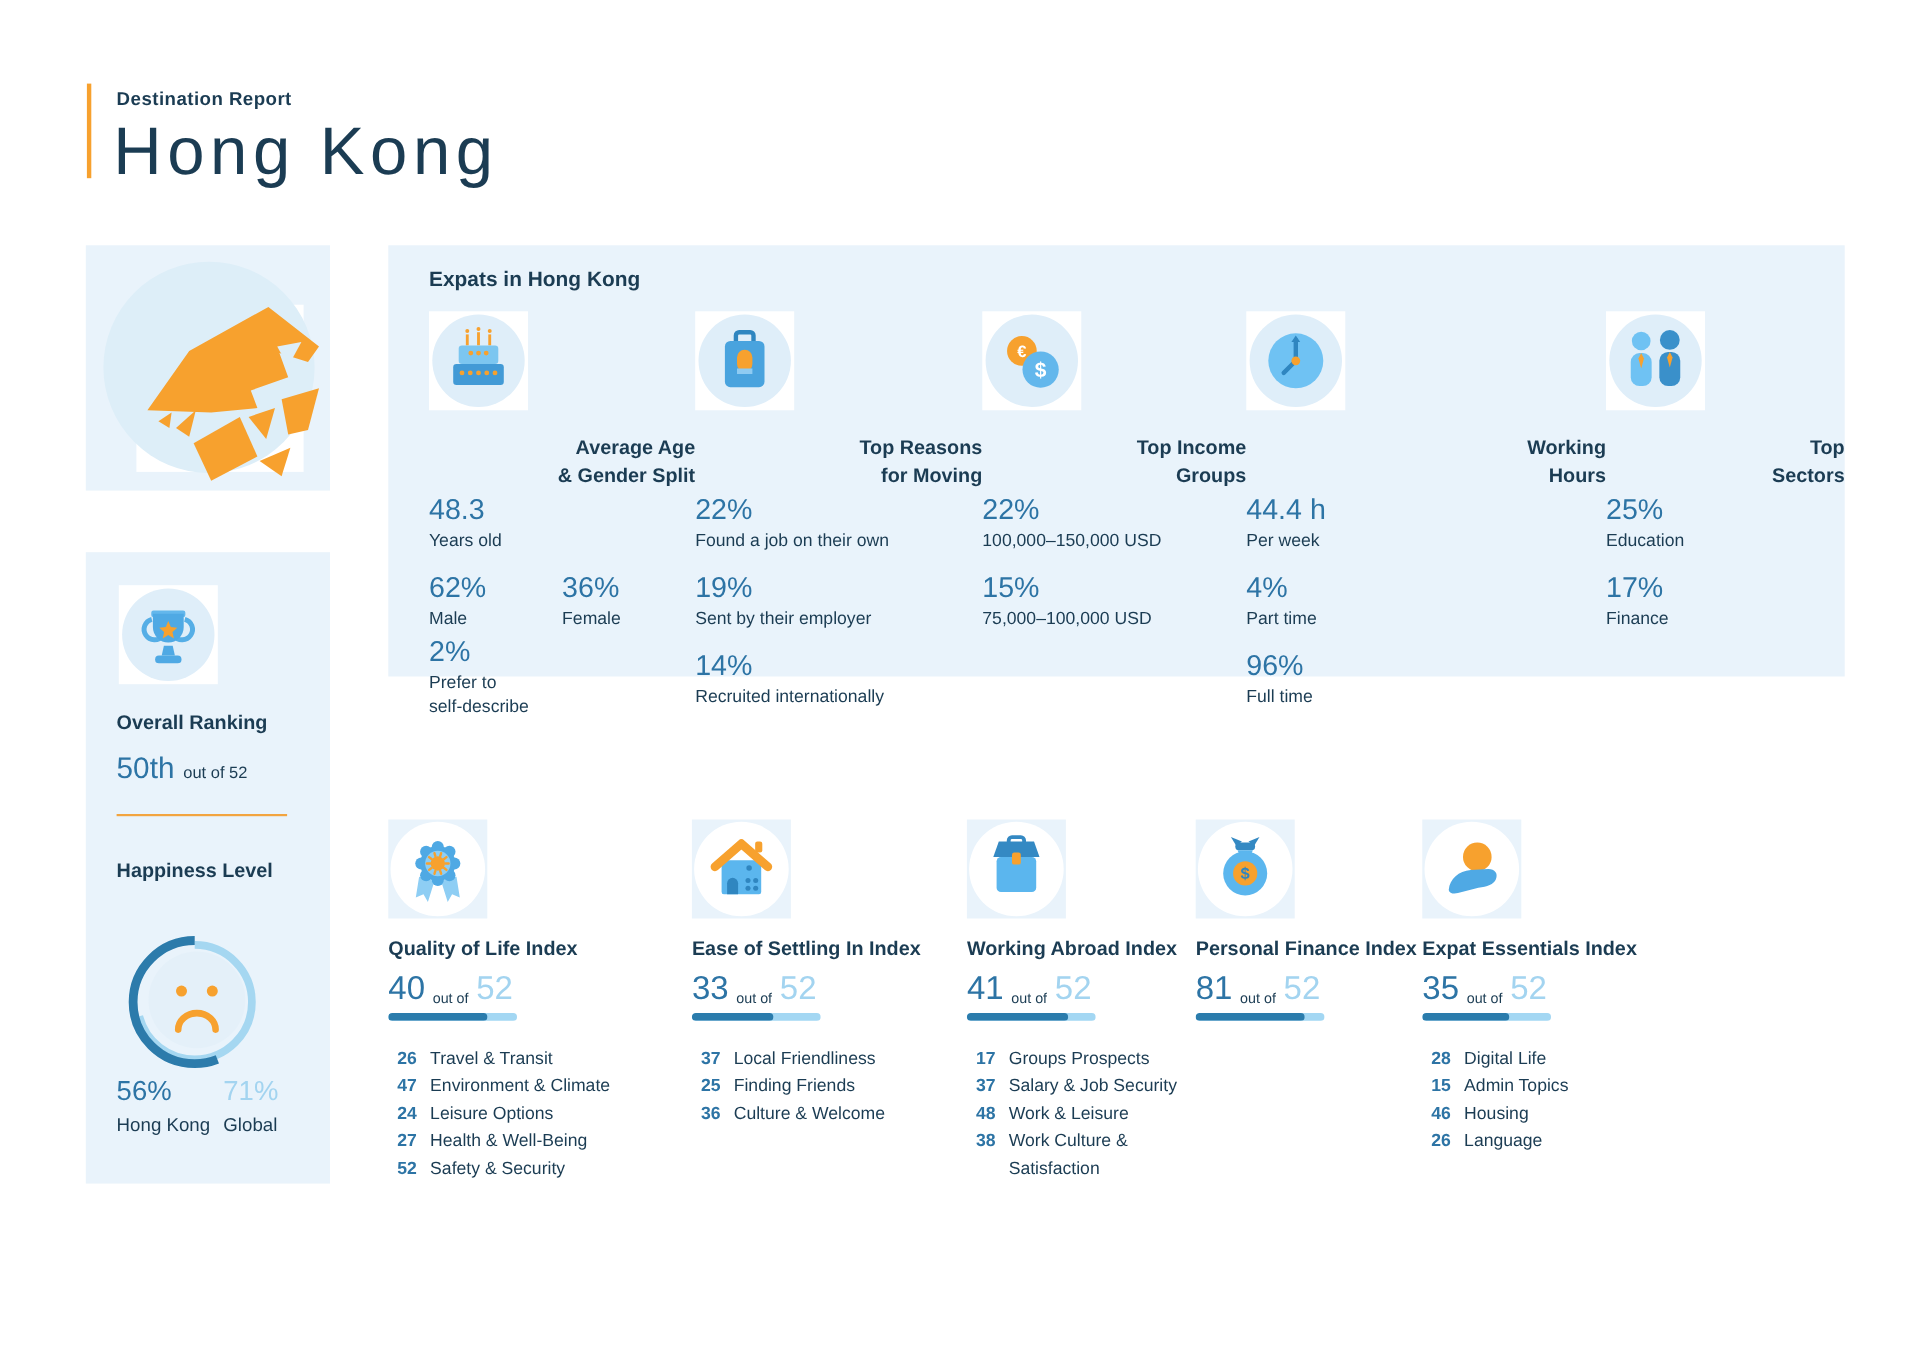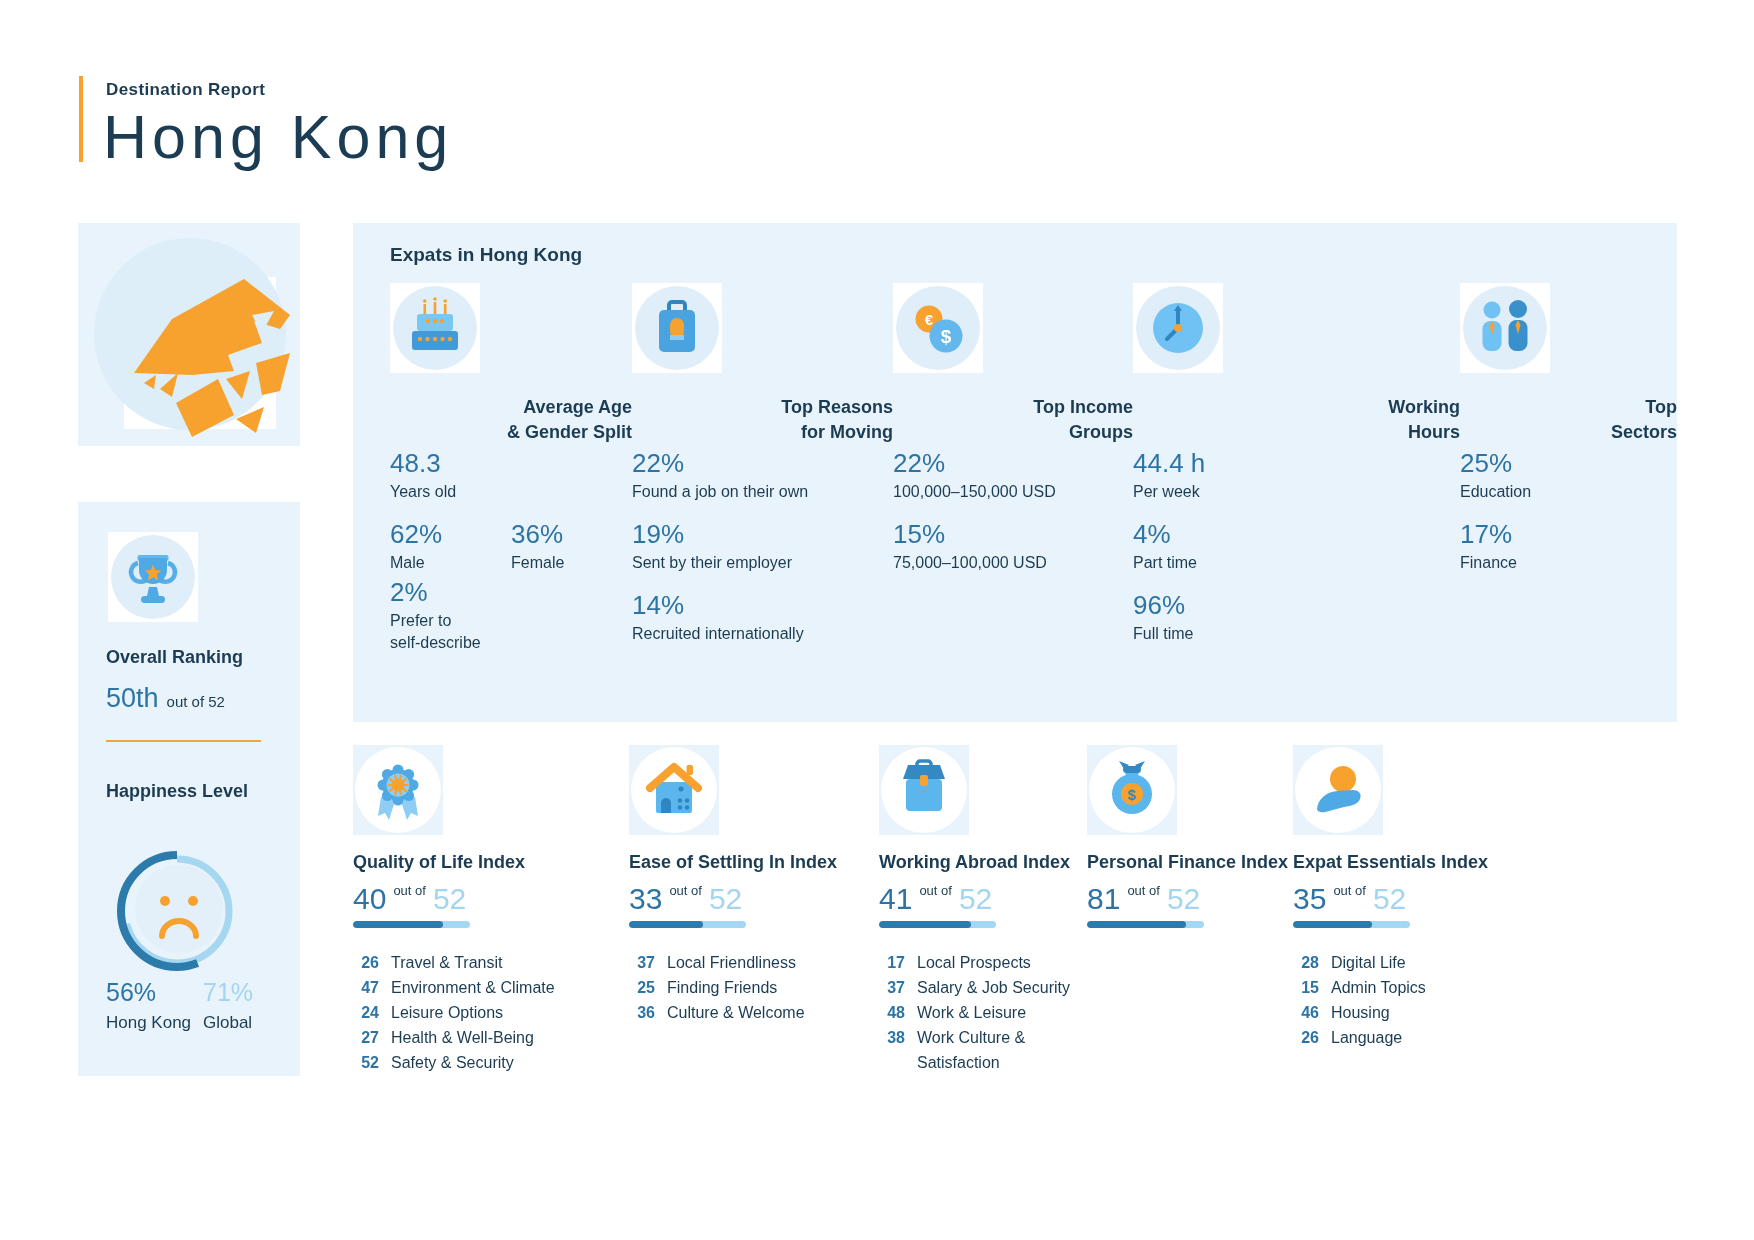--- a/index.html
+++ b/index.html
@@ -27,40 +27,40 @@
   .hap-title{margin-top:38px;font-size:18px;font-weight:700;line-height:22px;}
   .face-wrap{margin-top:44px;margin-left:6px;width:130px;height:130px;}
   .hap-vals{margin-top:1px;display:flex;}
   .hap-block{width:98px;}
   .hap-v{font-size:25px;line-height:30px;}
   .hap-v.local{color:#2d74a5;}
   .hap-v.global{color:#a3d4f0;}
   .hap-l{margin-top:4px;font-size:17px;line-height:24px;color:#1b3c53;}
 
   
-  .expats-panel{left:353px;top:223px;width:1324px;height:499px;background:#e9f3fb;
+  .expats-panel{left:353px;top:223px;width:1324px;height:392px;background:#e9f3fb;
                 padding:18px 0 0 37px;box-sizing:border-box;}
   .panel-title{font-size:19px;font-weight:700;line-height:24px;margin:2px 0 0;}
   .cols{display:grid;grid-template-columns:242px 261px 240px 327px 1fr;margin-top:16px;}
   .col h3{margin:22px 0 0;font-size:18px;font-weight:700;line-height:25px;text-align:right;}
   .col h3 span{display:block;}
   .stat{margin-top:3px;}
   .stat + .stat{margin-top:16px;}
   .stat .v{font-size:26px;line-height:30px;color:#2d74a5;}
   .stat .l{margin-top:3px;font-size:16px;line-height:22px;color:#1b3c53;}
   .stat .l span{display:block;}
   .split-row{display:flex;margin-top:16px;gap:21px;}
   .split-row .stat{margin-top:0;}
   .w100{width:100px;}
 
   
   .indices-row{left:353px;top:745px;width:1324px;display:grid;
                grid-template-columns:276px 250px 208px 206px 1fr;}
   .icard h3{margin:16px 0 0;font-size:18px;font-weight:700;line-height:22px;white-space:nowrap;}
-  .score{display:flex;align-items:flex-start;margin-top:10px;}
+  .score{display:flex;align-items:flex-end;margin-top:10px;}
   .score .s1{font-size:30px;color:#2d74a5;line-height:32px;}
   .score .of{font-size:13px;margin:0 7px;color:#1b3c53;}
   .score .s2{font-size:30px;color:#a3d4f0;line-height:32px;}
   .bar{width:117px;height:7px;border-radius:4px;background:#a3d7f3;margin-top:6px;overflow:hidden;}
   .bar .fill{height:100%;border-radius:4px;background:#2b7cac;}
   .items{list-style:none;margin:22px 0 0;padding:0;}
   .items li{display:flex;}
   .items .n{width:26px;text-align:right;font-weight:700;color:#2d74a5;margin-right:12px;
             font-size:16px;line-height:25px;flex:none;}
   .items .lab{font-size:16px;line-height:25px;color:#1b3c53;}
@@ -426,21 +426,21 @@
         <span class="s1">41</span>
         <span class="of">out of</span>
         <span class="s2">52</span>
       </div>
       <div class="bar">
           <div class="fill" style="width: 78.8462%;"></div>
         </div>
       <ul class="items">
         <li>
             <span class="n">17</span>
-            <span class="lab">Local Prospects</span>
+            <span class="lab">Groups Prospects</span>
           </li>
         <li>
             <span class="n">37</span>
             <span class="lab">Salary &amp; Job Security</span>
           </li>
         <li>
             <span class="n">48</span>
             <span class="lab">Work &amp; Leisure</span>
           </li>
         <li>

